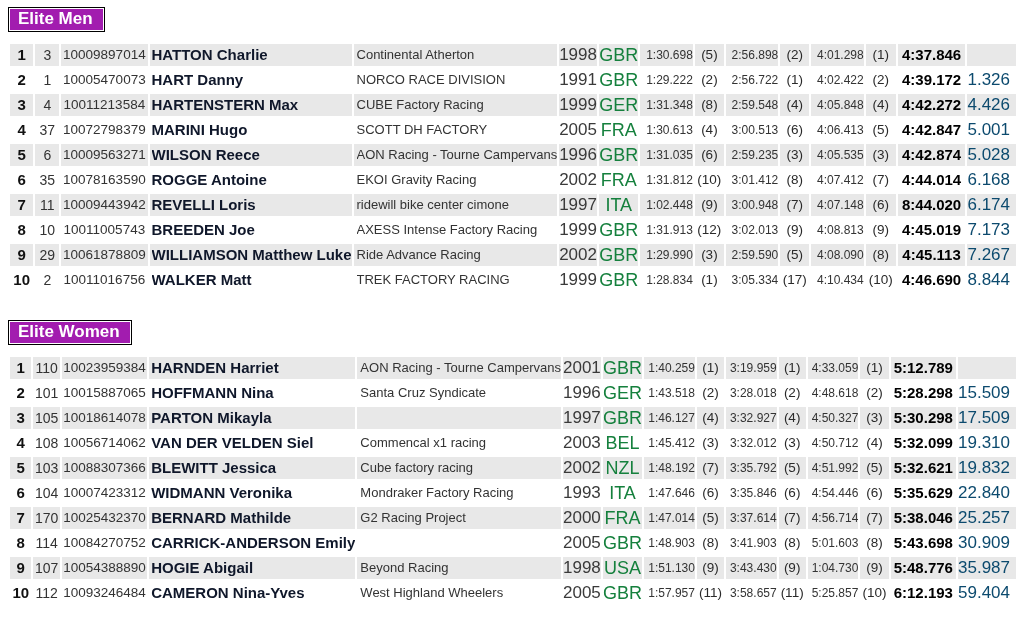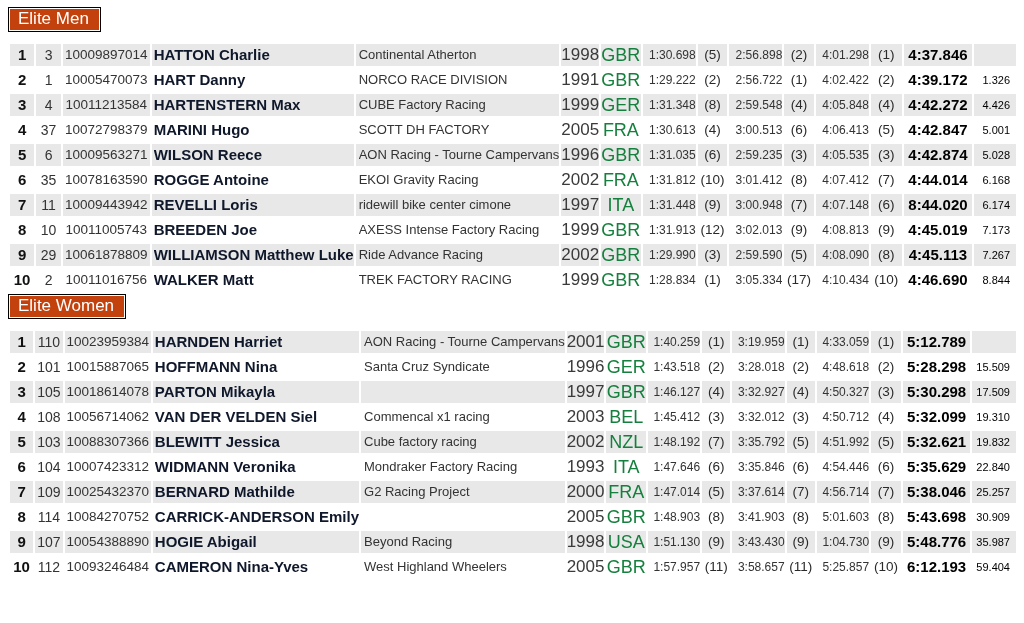--- a/index.html
+++ b/index.html
@@ -14,29 +14,29 @@
 
   
   .title-wrap {
     display: inline-block;
     border: 1px solid #000;
     background: #fff;
     padding: 1px;
   }
   .title-inner {
     display: inline-block;
-    background: #c2410c;
+    background: #a21caf;
     color: #fff;
-    font-weight: normal;
+    font-weight: bold;
     font-size: 17px;
     line-height: 20px;
     padding: 0 10px 1px 8px;
   }
 
-  section + section { }
+  section + section { margin-top: 26px; }
 
   table.results {
     border-collapse: separate;
     border-spacing: 2px 3px;
     table-layout: fixed;
     margin-top: 9px;
   }
   td {
     height: 22px;
     padding: 0;
@@ -50,21 +50,21 @@
   .c-pos   { text-align: center; font-weight: bold; font-size: 15px;  color: #111; }
   .c-bib   { text-align: center; font-size: 14px; }
   .c-uci   { text-align: center; font-size: 13.5px; }
   .c-name  { text-align: left;  font-weight: bold; font-size: 15px; color: #0f172a; padding-left: 2px; }
   .c-team  { text-align: left;  font-size: 13px; padding-left: 3px; }
   .c-year  { text-align: center; font-size: 17px; color: #3a3a3a; }
   .c-nat   { text-align: center; font-size: 18px; color: #15803d; }
   .c-time  { text-align: right; font-size: 12px; }
   .c-rank  { text-align: center; font-size: 13.5px; color: #2a2a2a; }
   .c-final { text-align: center; font-weight: bold; font-size: 15px; color: #000; }
-  .c-gap   { text-align: right; font-size: 11px; padding-right: 6px; color: #000000; }
+  .c-gap   { text-align: right; font-size: 17px; padding-right: 6px; color: #0c4a6e; }
 </style>
 </head>
 <body>
 
 <div class="page">
 
   <section>
     <div class="title-wrap">
       <span class="title-inner">Elite Men</span>
     </div>
@@ -385,21 +385,21 @@
             <td class="c-team">
               <div class="cellbox">ridewill bike center cimone</div>
             </td>
             <td class="c-year">
               <div class="cellbox">1997</div>
             </td>
             <td class="c-nat">
               <div class="cellbox">ITA</div>
             </td>
             <td class="c-time">
-              <div class="cellbox">1:31.448</div>
+              <div class="cellbox">1:02.448</div>
             </td>
             <td class="c-rank">
               <div class="cellbox">(9)</div>
             </td>
             <td class="c-time">
               <div class="cellbox">3:00.948</div>
             </td>
             <td class="c-rank">
               <div class="cellbox">(7)</div>
             </td>
@@ -864,21 +864,21 @@
             </td>
             <td class="c-gap">
               <div class="cellbox">22.840</div>
             </td>
           </tr>
           <tr class="stripe">
             <td class="c-pos">
               <div class="cellbox">7</div>
             </td>
             <td class="c-bib">
-              <div class="cellbox">109</div>
+              <div class="cellbox">170</div>
             </td>
             <td class="c-uci">
               <div class="cellbox">10025432370</div>
             </td>
             <td class="c-name">
               <div class="cellbox">BERNARD Mathilde</div>
             </td>
             <td class="c-team">
               <div class="cellbox">G2 Racing Project</div>
             </td>

